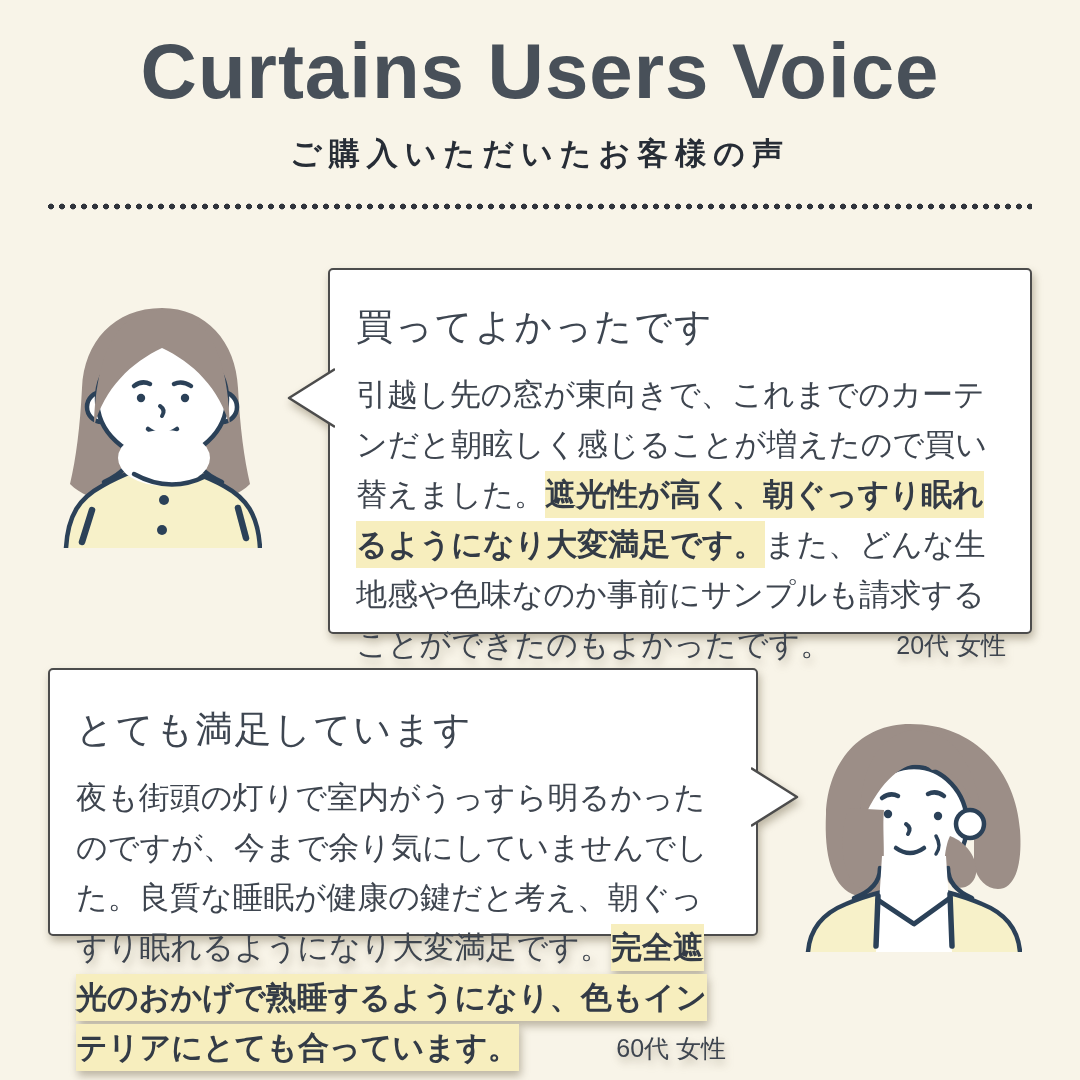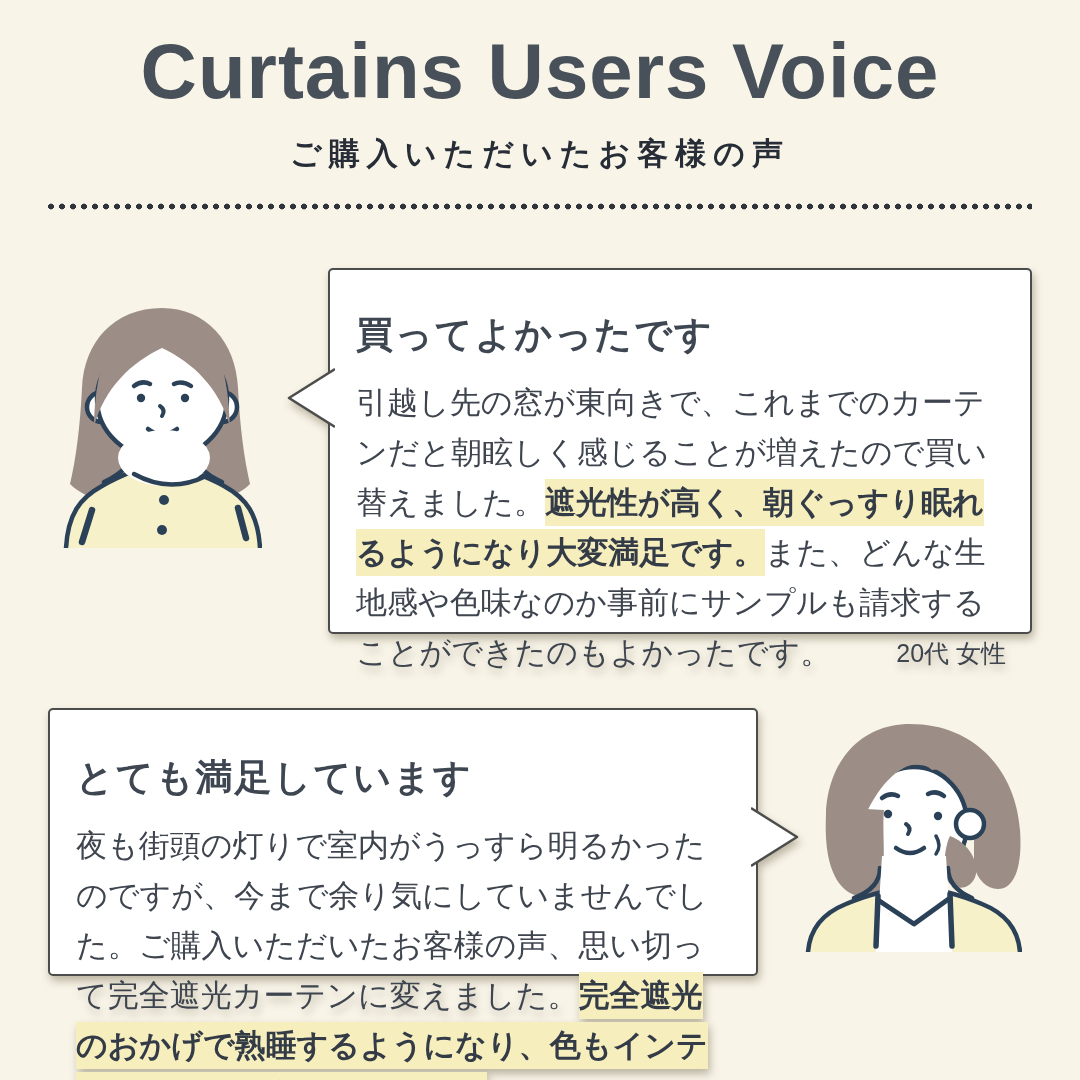--- a/index.html
+++ b/index.html
@@ -45,42 +45,42 @@
     background-size: 11px 9px;
     background-repeat: repeat-x;
   }
 
   
   .bubble {
     position: absolute;
     filter: drop-shadow(2px 5px 4px rgba(112, 102, 76, 0.45));
   }
   .bubble1 { left: 328px; top: 268px; width: 704px; height: 366px; }
-  .bubble2 { left: 48px;  top: 708px; width: 710px; height: 268px; }
+  .bubble2 { left: 48px;  top: 668px; width: 710px; height: 268px; }
   .card {
     position: absolute;
     inset: 0;
     box-sizing: border-box;
     background: #FFFFFF;
     border: 2px solid #4C4C4C;
     border-radius: 5px;
     padding: 28px 26px 0 26px;
   }
   .bubble2 .card { padding-top: 31px; }
   .tail {
     position: absolute;
     z-index: 2;
   }
   .tail-left  { left: -49px; top: 98px; }
   .tail-right { right: -49px; top: 97px; }
 
   .card-heading {
-    margin: 12px 0 18px 0;
+    margin: 4px 0 18px 0;
     font-size: 37px;
-    font-weight: 700;
+    font-weight: 400;
     letter-spacing: 2px;
     color: #3E4651;
   }
   .card-body {
     margin: 0;
     width: 650px;
     font-size: 31px;
     line-height: 50px;
     color: #3E454F;
     word-break: break-all;
@@ -156,21 +156,21 @@
       <div class="attribution">20代 女性</div>
     </div>
     <svg class="tail tail-left" width="56" height="64" viewBox="0 0 56 64" xmlns="http://www.w3.org/2000/svg">
       <path d="M56 3 L10 32 L56 61" fill="#FFFFFF" stroke="#4C4C4C" stroke-width="2.5" stroke-linejoin="round"></path>
     </svg>
   </div>
 
   <div class="bubble bubble2">
     <div class="card">
       <h2 class="card-heading">とても満足しています</h2>
-      <p class="card-body"><span>夜も街頭の灯りで室内がうっすら明るかったのですが、今まで余り気にしていませんでした。ご購入いただいたお客様の声、思い切って完全遮光カーテンに変えました。</span><span class="hl">完全遮光のおかげで熟睡するようになり、色もインテリアにとても合っています。</span></p>
+      <p class="card-body"><span>夜も街頭の灯りで室内がうっすら明るかったのですが、今まで余り気にしていませんでした。良質な睡眠が健康の鍵だと考え、朝ぐっすり眠れるようになり大変満足です。</span><span class="hl">完全遮光のおかげで熟睡するようになり、色もインテリアにとても合っています。</span></p>
       <div class="attribution">60代 女性</div>
     </div>
     <svg class="tail tail-right" width="56" height="64" viewBox="0 0 56 64" xmlns="http://www.w3.org/2000/svg">
       <path d="M0 3 L46 32 L0 61" fill="#FFFFFF" stroke="#4C4C4C" stroke-width="2.5" stroke-linejoin="round"></path>
     </svg>
   </div>
 
   <div class="avatar avatar2">
     <svg viewBox="0 0 224 236" xmlns="http://www.w3.org/2000/svg">
 

